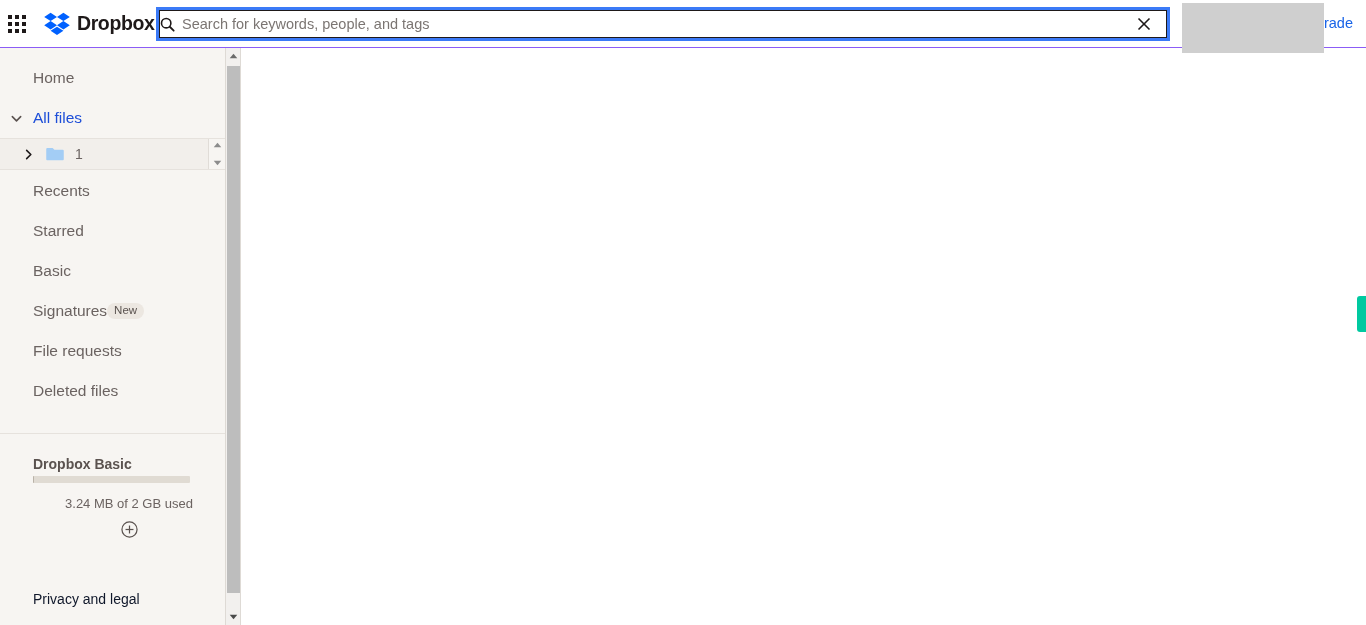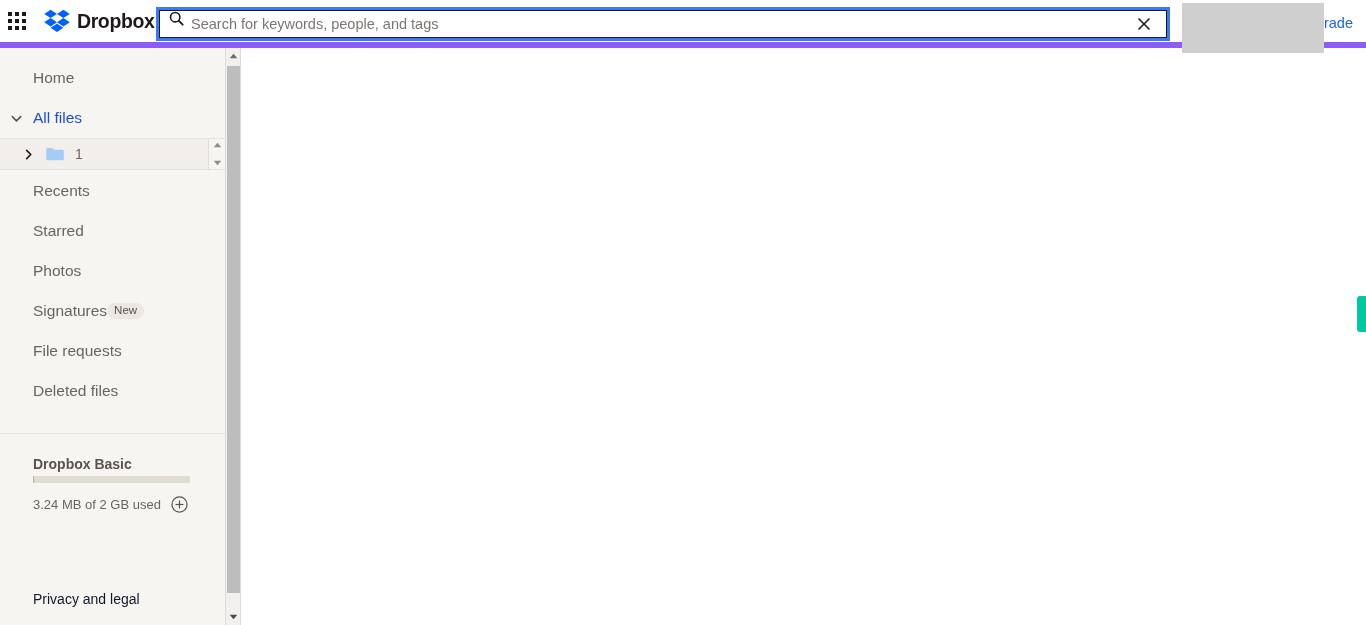--- a/index.html
+++ b/index.html
@@ -19,21 +19,21 @@
     background: #ffffff;
   }
 
   
   .header {
     position: absolute;
     top: 0; left: 0;
     width: 1366px;
     height: 48px;
     background: #ffffff;
-    border-bottom: 6px solid #8b5cf6;
+    border-bottom: 1px solid #8b5cf6;
     display: flex;
     align-items: center;
     z-index: 20;
   }
 
   .apps-grid {
     width: 34px;
     height: 48px;
     display: flex;
     align-items: center;
@@ -79,22 +79,22 @@
     background: #ffffff;
     display: flex;
     align-items: center;
   }
   .search-inner {
     flex: 1;
     height: 100%;
     border: 1px solid #1e1919;
     border-right: none;
     display: flex;
-    align-items: flex-start;
-    padding-left: 9px;
+    align-items: center;
+    padding-left: 0;
   }
   .search-icon { width: 15px; height: 15px; flex: none; margin-right: 7px; }
   .search-input {
     flex: 1;
     border: none;
     outline: none;
     font-family: "Liberation Sans", sans-serif;
     font-size: 14.5px;
     color: #1e1919;
     background: transparent;
@@ -242,20 +242,21 @@
   }
   .plan-bar-fill {
     height: 100%;
     background: #b9b2a8;
     width: 1%;
   }
   .plan-usage-row {
     display: flex;
     align-items: center;
     gap: 10px;
+    flex-direction: column;
   }
   .plan-usage {
     font-size: 13px;
     color: #6b6361;
   }
   .plus-circle { width: 17px; height: 17px; cursor: pointer; flex: none; }
 
   .privacy-link {
     position: absolute;
     left: 33px;
@@ -405,21 +406,21 @@
         </div>
       </div>
 
       <div class="nav-item">
         <span>Recents</span>
       </div>
       <div class="nav-item">
         <span>Starred</span>
       </div>
       <div class="nav-item">
-        <span>Photos</span>
+        <span>Basic</span>
       </div>
       <div class="nav-item">
         <span>Signatures</span>
         <span class="badge-new">New</span>
       </div>
       <div class="nav-item">
         <span>File requests</span>
       </div>
       <div class="nav-item">
         <span>Deleted files</span>

